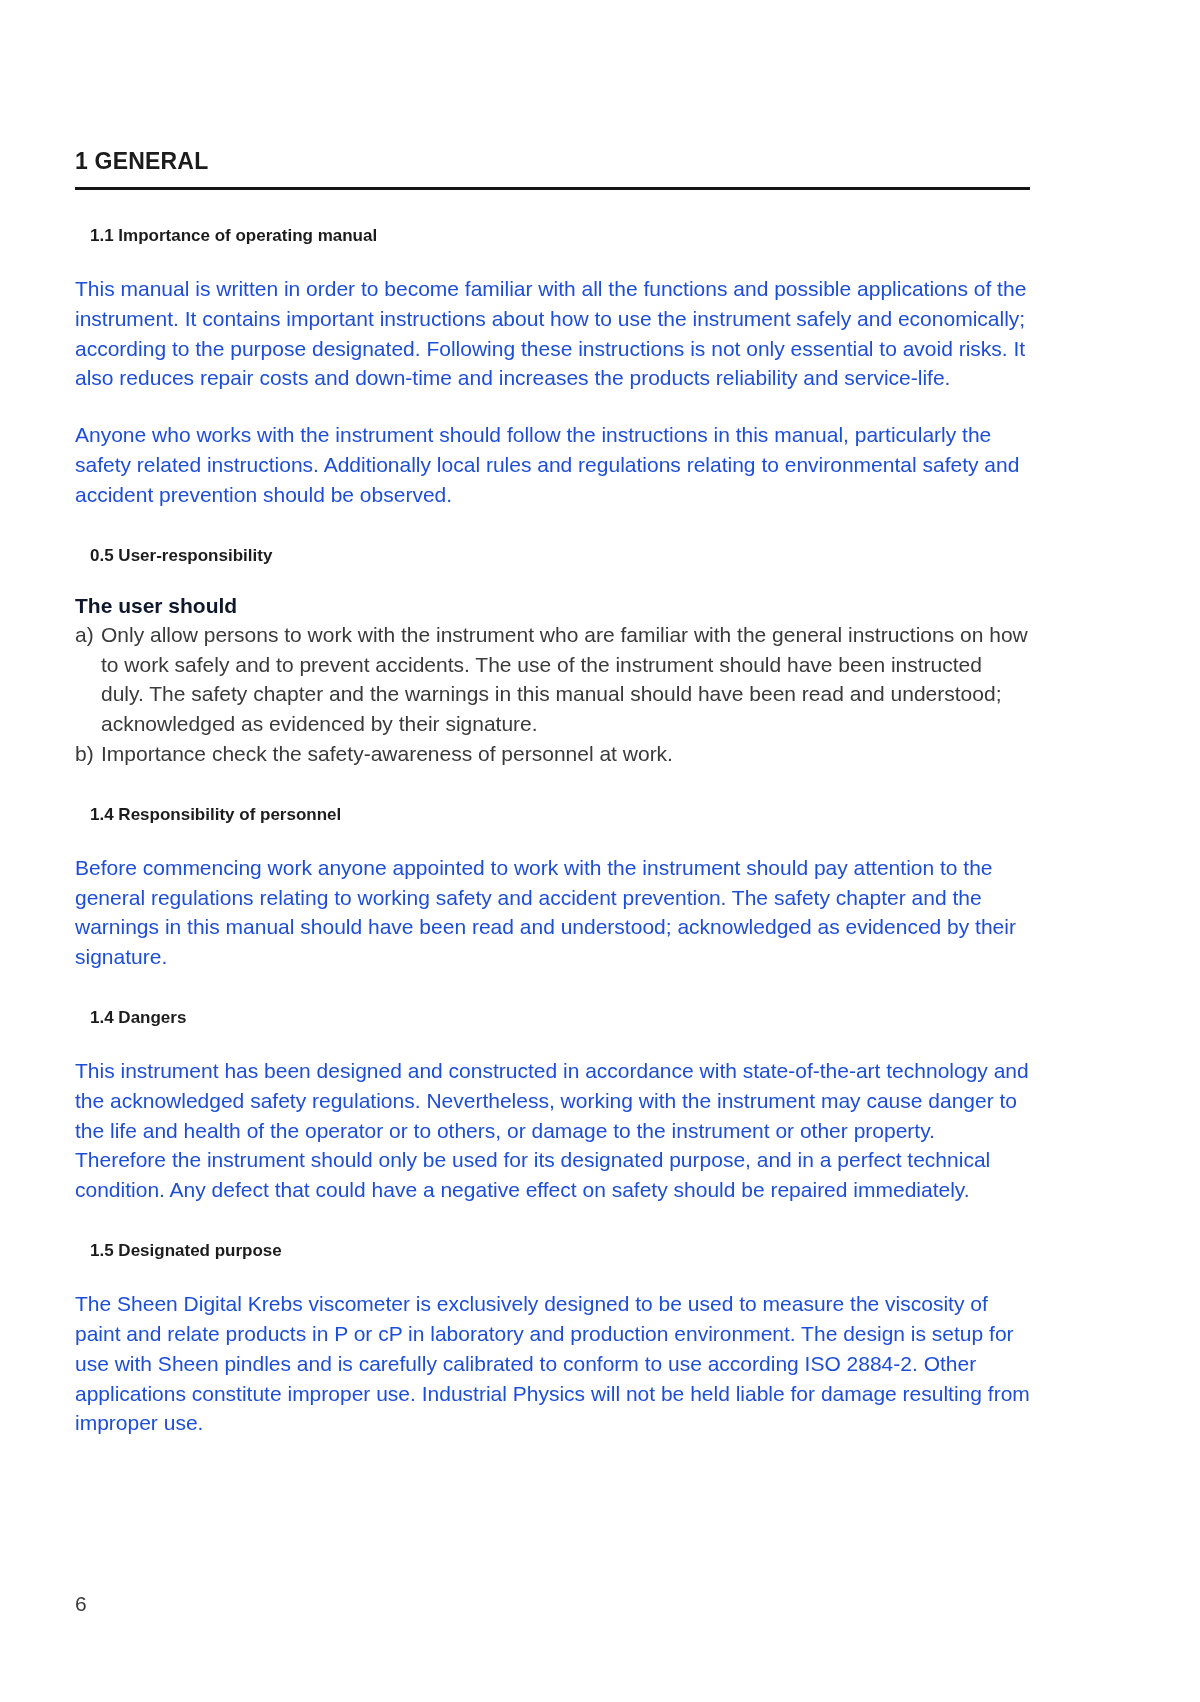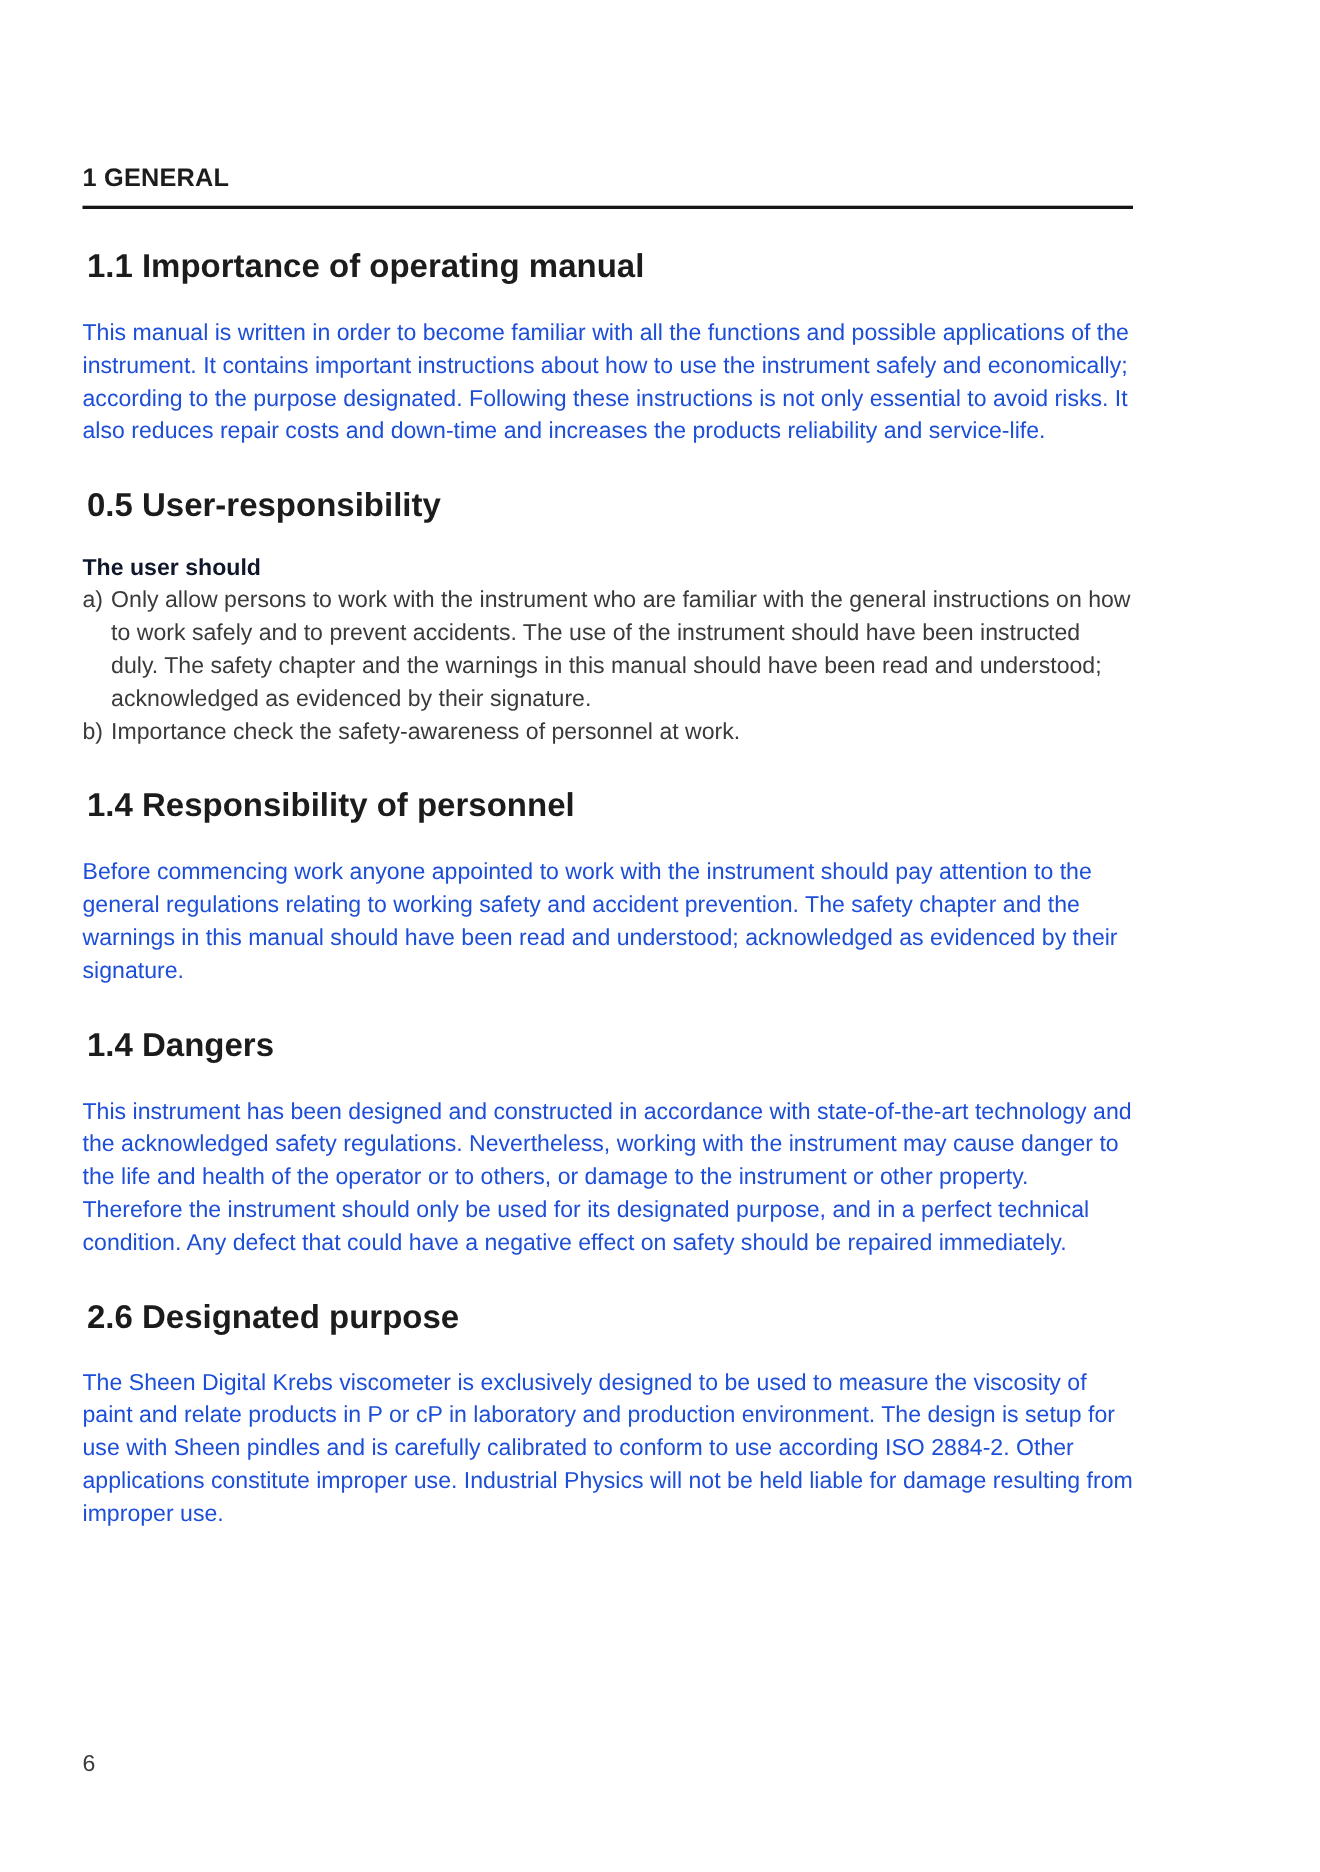--- a/index.html
+++ b/index.html
@@ -23,24 +23,24 @@
     letter-spacing: 0.2px;
   }
   .chapter-rule {
     border: none;
     height: 3px;
     background: #161616;
     margin-top: 12px;
     margin-bottom: 36px;
   }
   .section-heading {
-    font-size: 30px;
+    font-size: 17px;
     font-weight: bold;
     color: #1c1c1c;
-    margin: 36px 0 28px 4px;
+    margin: 36px 0 28px 15px;
   }
   .subheading {
     font-size: 21px;
     font-weight: bold;
     color: #0f172a;
     margin: 0 0 2px 0;
   }
   p.body-text {
     font-size: 21px;
     line-height: 1.42;
@@ -76,20 +76,21 @@
 <div class="page">
 
   <header>
     <h1 class="chapter-title">1 GENERAL</h1>
     <hr class="chapter-rule">
   </header>
 
   <section>
     <h2 class="section-heading" style="margin-top:0;">1.1 Importance of operating manual</h2>
     <p class="body-text">This manual is written in order to become familiar with all the functions and possible applications of the instrument. It contains important instructions about how to use the instrument safely and economically; according to the purpose designated. Following these instructions is not only essential to avoid risks. It also reduces repair costs and down-time and increases the products reliability and service-life.</p>
+    <p class="body-text">Anyone who works with the instrument should follow the instructions in this manual, particularly the safety related instructions. Additionally local rules and regulations relating to environmental safety and accident prevention should be observed.</p>
   </section>
 
   <section>
     <h2 class="section-heading">0.5 User-responsibility</h2>
     <div class="subheading">The user should</div>
     <div class="list">
       <div class="list-item">
         <span class="marker">a)</span>
         <span class="item-text">Only allow persons to work with the instrument who are familiar with the general instructions on how to work safely and to prevent accidents. The use of the instrument should have been instructed duly. The safety chapter and the warnings in this manual should have been read and understood; acknowledged as evidenced by their signature.</span>
       </div>
@@ -104,19 +105,19 @@
     <h2 class="section-heading">1.4 Responsibility of personnel</h2>
     <p class="body-text">Before commencing work anyone appointed to work with the instrument should pay attention to the general regulations relating to working safety and accident prevention. The safety chapter and the warnings in this manual should have been read and understood; acknowledged as evidenced by their signature.</p>
   </section>
 
   <section>
     <h2 class="section-heading">1.4 Dangers</h2>
     <p class="body-text">This instrument has been designed and constructed in accordance with state-of-the-art technology and the acknowledged safety regulations. Nevertheless, working with the instrument may cause danger to the life and health of the operator or to others, or damage to the instrument or other property. Therefore the instrument should only be used for its designated purpose, and in a perfect technical condition. Any defect that could have a negative effect on safety should be repaired immediately.</p>
   </section>
 
   <section>
-    <h2 class="section-heading">2.6 Designated purpose</h2>
+    <h2 class="section-heading">1.5 Designated purpose</h2>
     <p class="body-text">The Sheen Digital Krebs viscometer is exclusively designed to be used to measure the viscosity of paint and relate products in P or cP in laboratory and production environment. The design is setup for use with Sheen pindles and is carefully calibrated to conform to use according ISO 2884-2. Other applications constitute improper use. Industrial Physics will not be held liable for damage resulting from improper use.</p>
   </section>
 
   <div class="page-number">6</div>
 
 </div>
 
 </body></html>

